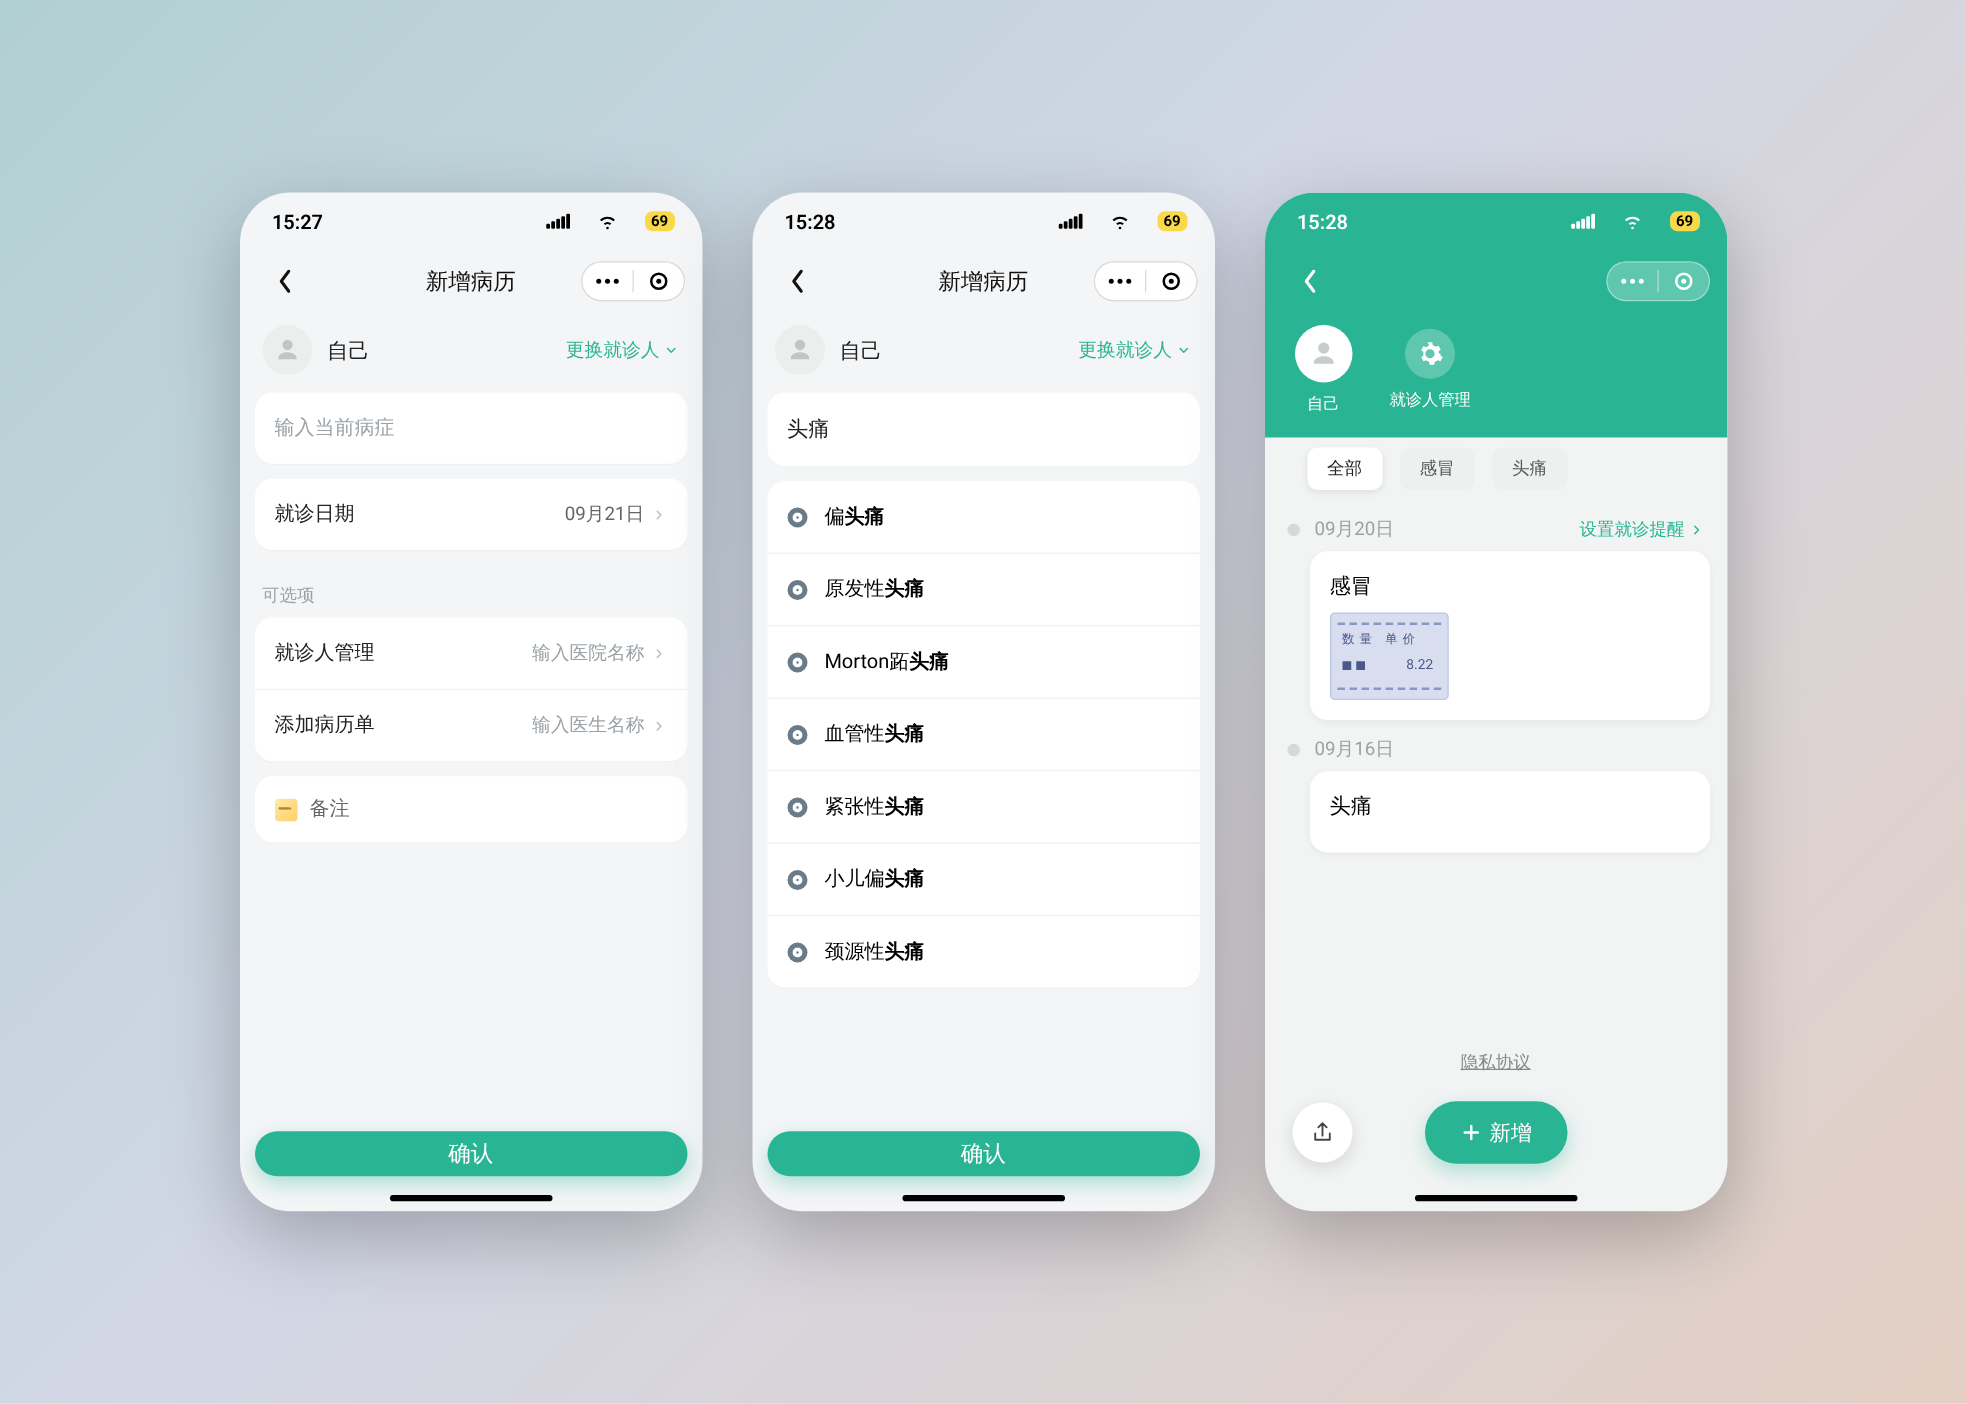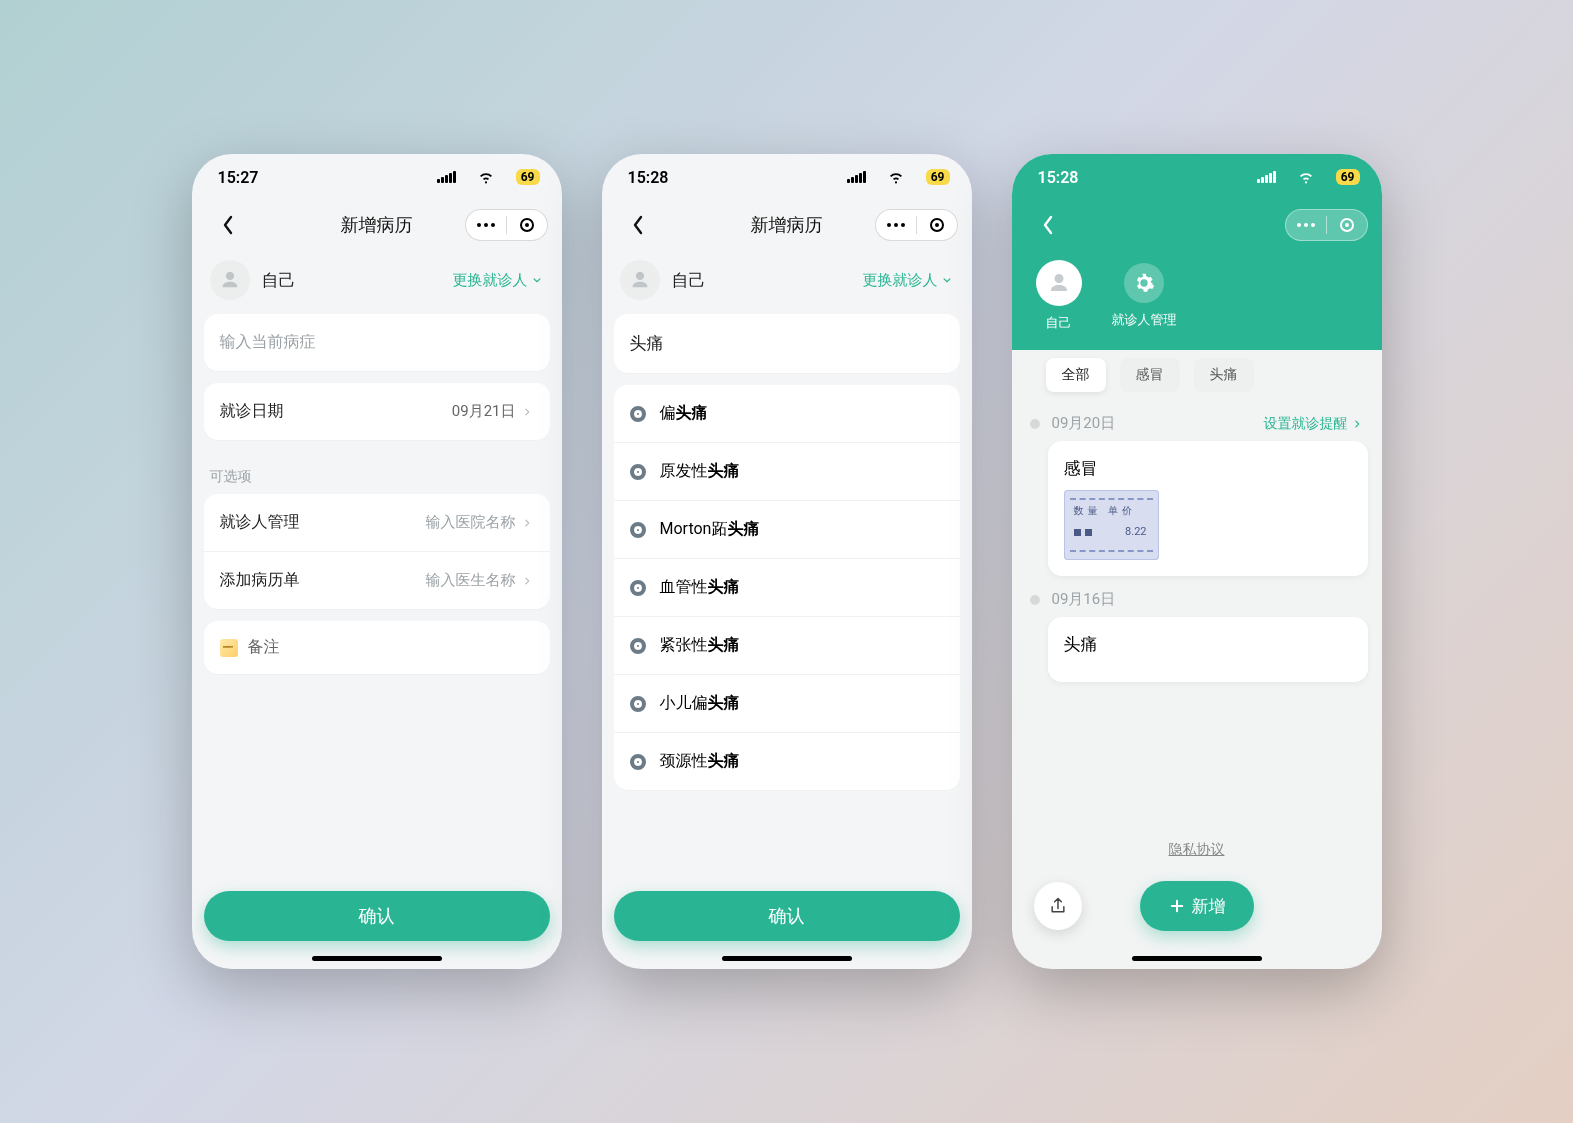--- a/index.html
+++ b/index.html
@@ -144,21 +144,21 @@
   .bullet{
     width:16px;height:16px;border-radius:50%;
     border:4px solid #6b7c88;background:#fff;
     box-shadow:inset 0 0 0 3px #fff, inset 0 0 0 10px #6b7c88;
     flex:0 0 16px;
   }
   .sugg-item b{font-weight:700;}
   
   .footer-btn{
     position:absolute;left:12px;right:12px;bottom:28px;
-    height:50px;border-radius:26px;background:var(--teal);
+    height:36px;border-radius:26px;background:var(--teal);
     color:#fff;font-size:18px;font-weight:500;
     display:flex;align-items:center;justify-content:center;
     box-shadow:0 6px 16px rgba(41,181,147,.35);
   }
   .home-ind{
     position:absolute;bottom:8px;left:50%;transform:translateX(-50%);
     width:130px;height:5px;border-radius:3px;background:#000;
   }
   
   .teal-head{

